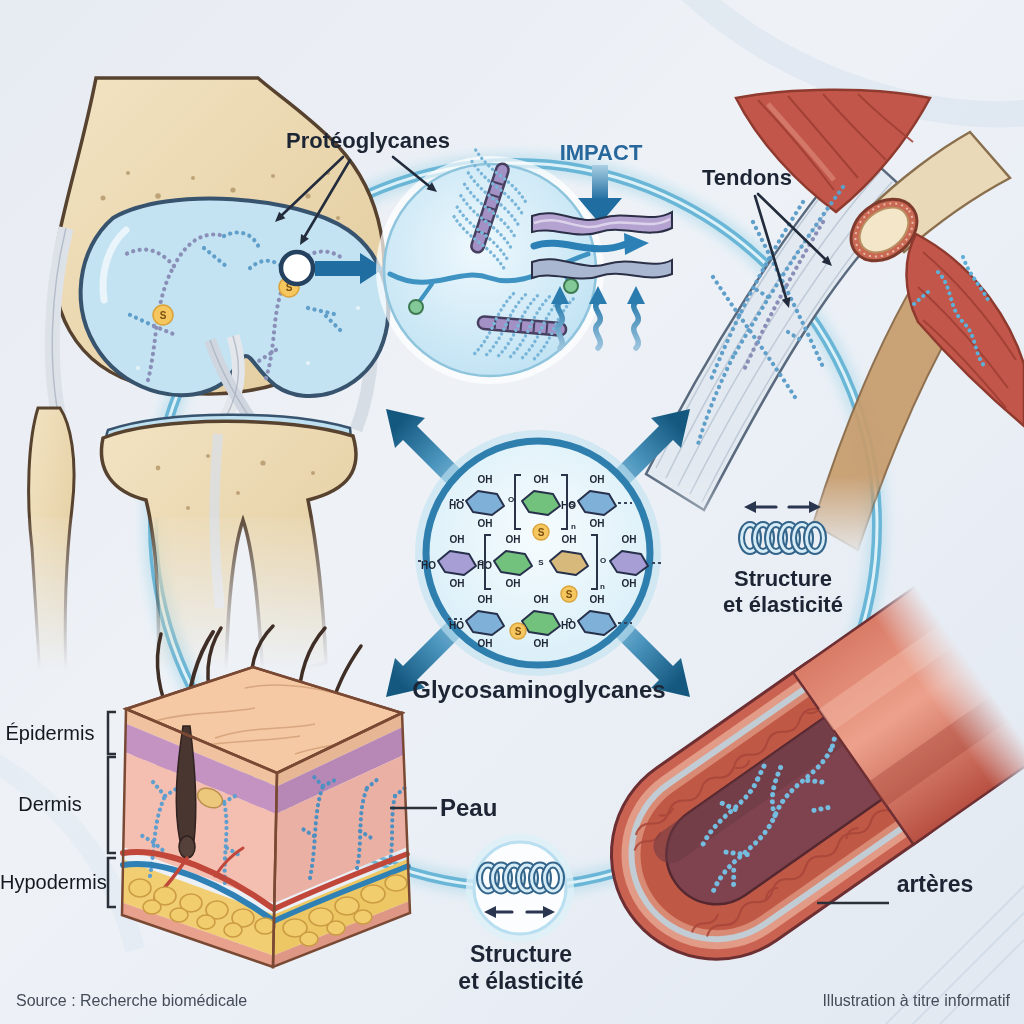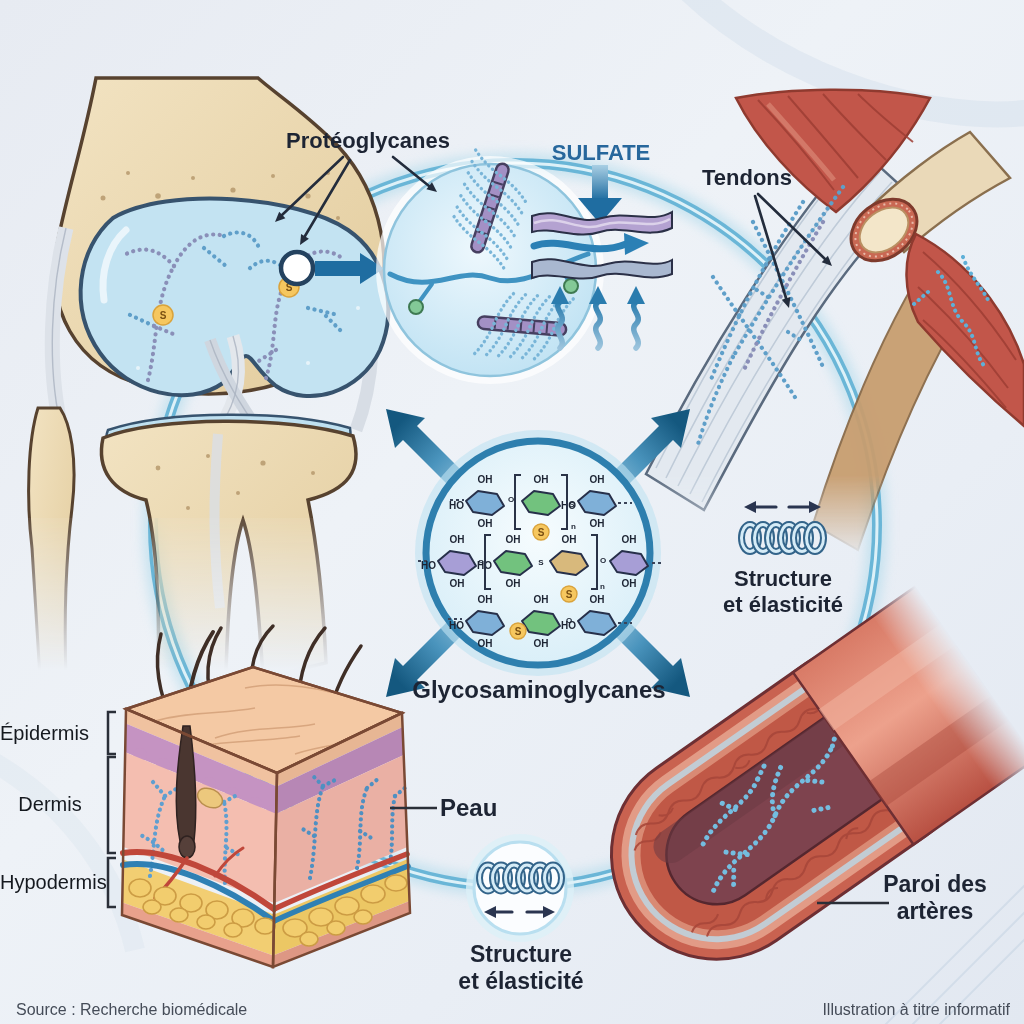--- a/index.html
+++ b/index.html
@@ -8,21 +8,21 @@
     background:linear-gradient(135deg,#e7ebf2 0%,#eef2f7 42%,#e9eef5 70%,#e2e8f1 100%);
     font-family:"Liberation Sans",sans-serif;
   }
   svg{position:absolute;overflow:visible;}
   .abs{position:absolute;}
   .lbl{color:#1d2433;font-weight:700;text-align:center;line-height:1.16;}
   .title{
     width:100%;text-align:center;font-size:46px;font-weight:700;letter-spacing:1px;
     color:#2b6aa0;text-shadow:0 2px 0 rgba(30,79,124,.35);
   }
-  .footer{color:#454c58;font-size:16px;font-weight:400;margin-top:9px;}
+  .footer{color:#454c58;font-size:16px;font-weight:400;}
   
   text{font-family:"Liberation Sans",sans-serif;font-weight:700;fill:#1d2433;}
   .mol{font-size:10px;} .molsm{font-size:8px;} .mols{fill:#7a4f12;font-size:10px;}
   
   .bead{fill:none;stroke-linecap:round;}
   .bd1{stroke:#8a8fb8;stroke-width:4.2;stroke-dasharray:.1 6.5;}
   .bd2{stroke:#5f9fc9;stroke-width:4.2;stroke-dasharray:.1 6.5;}
   .bd2b{stroke:#5fb0d8;stroke-width:4;stroke-dasharray:.1 6;}
   .bd3{stroke:#74bde0;stroke-width:5;stroke-dasharray:.1 7;}
   .bd4{stroke:#5f9fd0;stroke-width:4.2;stroke-dasharray:.1 6;}
@@ -637,44 +637,43 @@
       <line class="arr" x1="57" y1="76" x2="38" y2="76"></line>
         <polygon class="arrh" points="29,76 41,70 41,82"></polygon>
       <line class="arr" x1="72" y1="76" x2="91" y2="76"></line>
         <polygon class="arrh" points="100,76 88,70 88,82"></polygon>
     </g>
   </svg>
 
 
   <div class="abs lbl" style="left:268px;top:128px;width:200px;font-size:22px">Protéoglycanes</div>
 
-  <div class="abs lbl" style="left:521px;top:140px;width:160px;font-size:22px;color:#27679c">SULFATE</div>
+  <div class="abs lbl" style="left:521px;top:140px;width:160px;font-size:22px;color:#27679c">IMPACT</div>
 
 
   <div class="abs lbl" style="left:667px;top:165px;width:160px;font-size:22px">Tendons</div>
 
   <div class="abs lbl" style="left:389px;top:676px;width:300px;font-size:24px">Glycosaminoglycanes</div>
 
   <div class="abs" style="left:693px;top:566px;width:180px">
     <div class="lbl" style="font-size:22px">Structure</div>
     <div class="lbl" style="font-size:22px">et élasticité</div>
   </div>
 
   <div class="abs" style="left:431px;top:941px;width:180px">
     <div class="lbl" style="font-size:23px">Structure</div>
     <div class="lbl" style="font-size:23px">et élasticité</div>
   </div>
 
-  <div class="abs lbl" style="left:0;top:722px;width:100px;text-align:left;font-size:20px;font-weight:400;color:#15191f">Épidermis</div>
+  <div class="abs lbl" style="left:0;top:722px;width:100px;text-align:center;font-size:20px;font-weight:400;color:#15191f">Épidermis</div>
   <div class="abs lbl" style="left:0;top:793px;width:100px;text-align:center;font-size:20px;font-weight:400;color:#15191f">Dermis</div>
   <div class="abs lbl" style="left:0;top:871px;width:100px;text-align:left;font-size:20px;font-weight:400;color:#15191f">Hypodermis</div>
 
   <div class="abs lbl" style="left:440px;top:794px;font-size:24px">Peau</div>
 
   <div class="abs" style="left:845px;top:871px;width:180px">
-    <div class="lbl" style="font-size:23px">Paroi des</div>
     <div class="lbl" style="font-size:23px">artères</div>
   </div>
 
   <div class="abs footer" style="left:16px;top:992px">Source : Recherche biomédicale</div>
   <div class="abs footer" style="right:14px;top:992px">Illustration à titre informatif</div>
 
 </div>
 
 </body></html>

